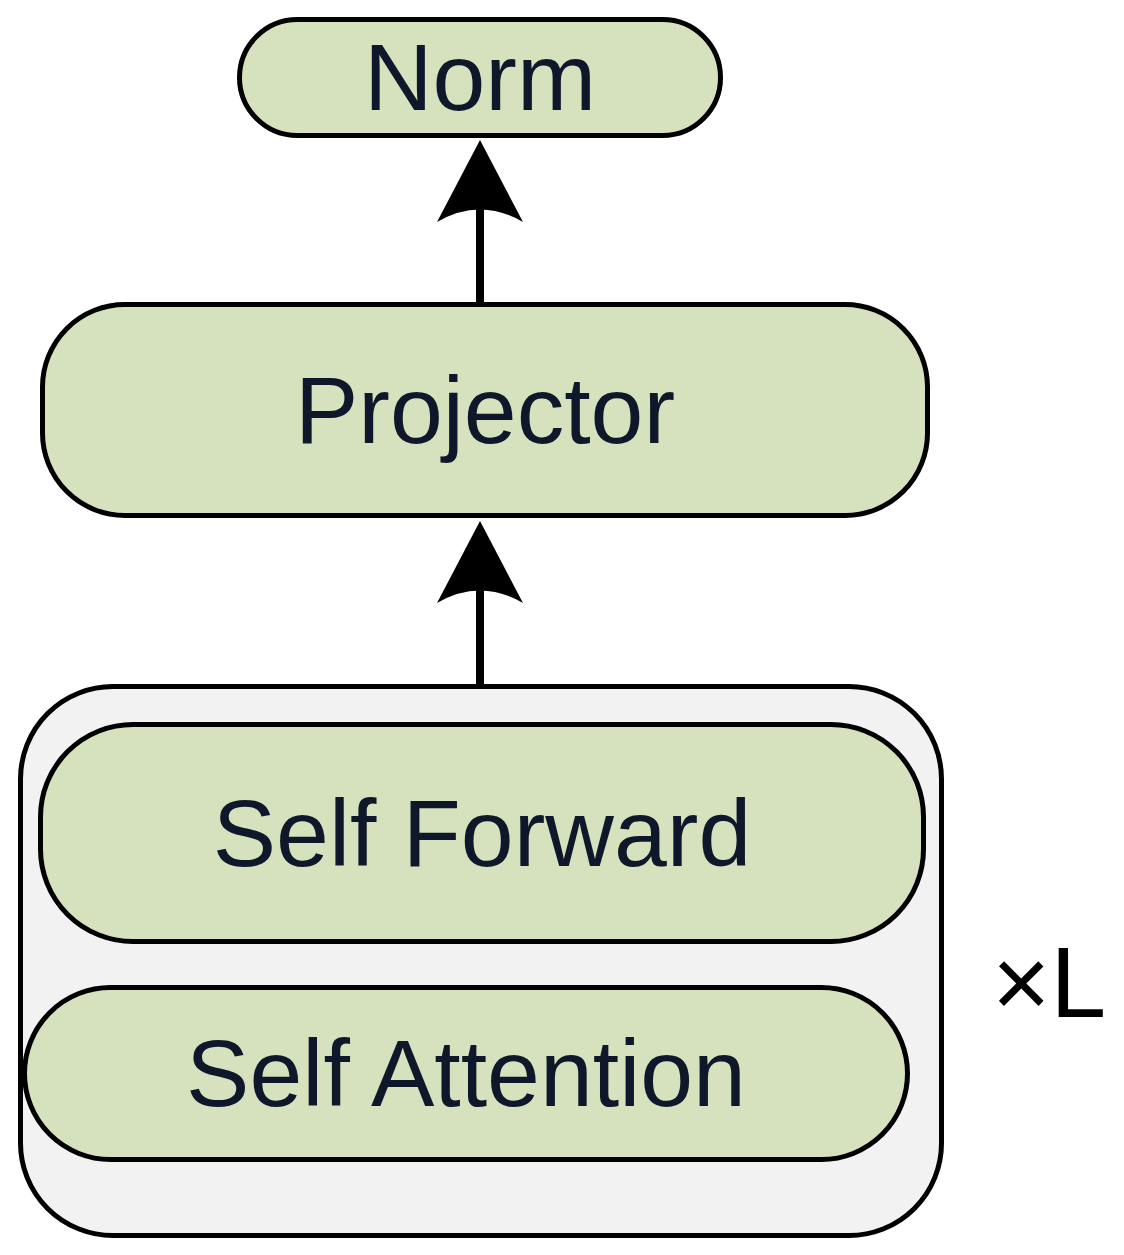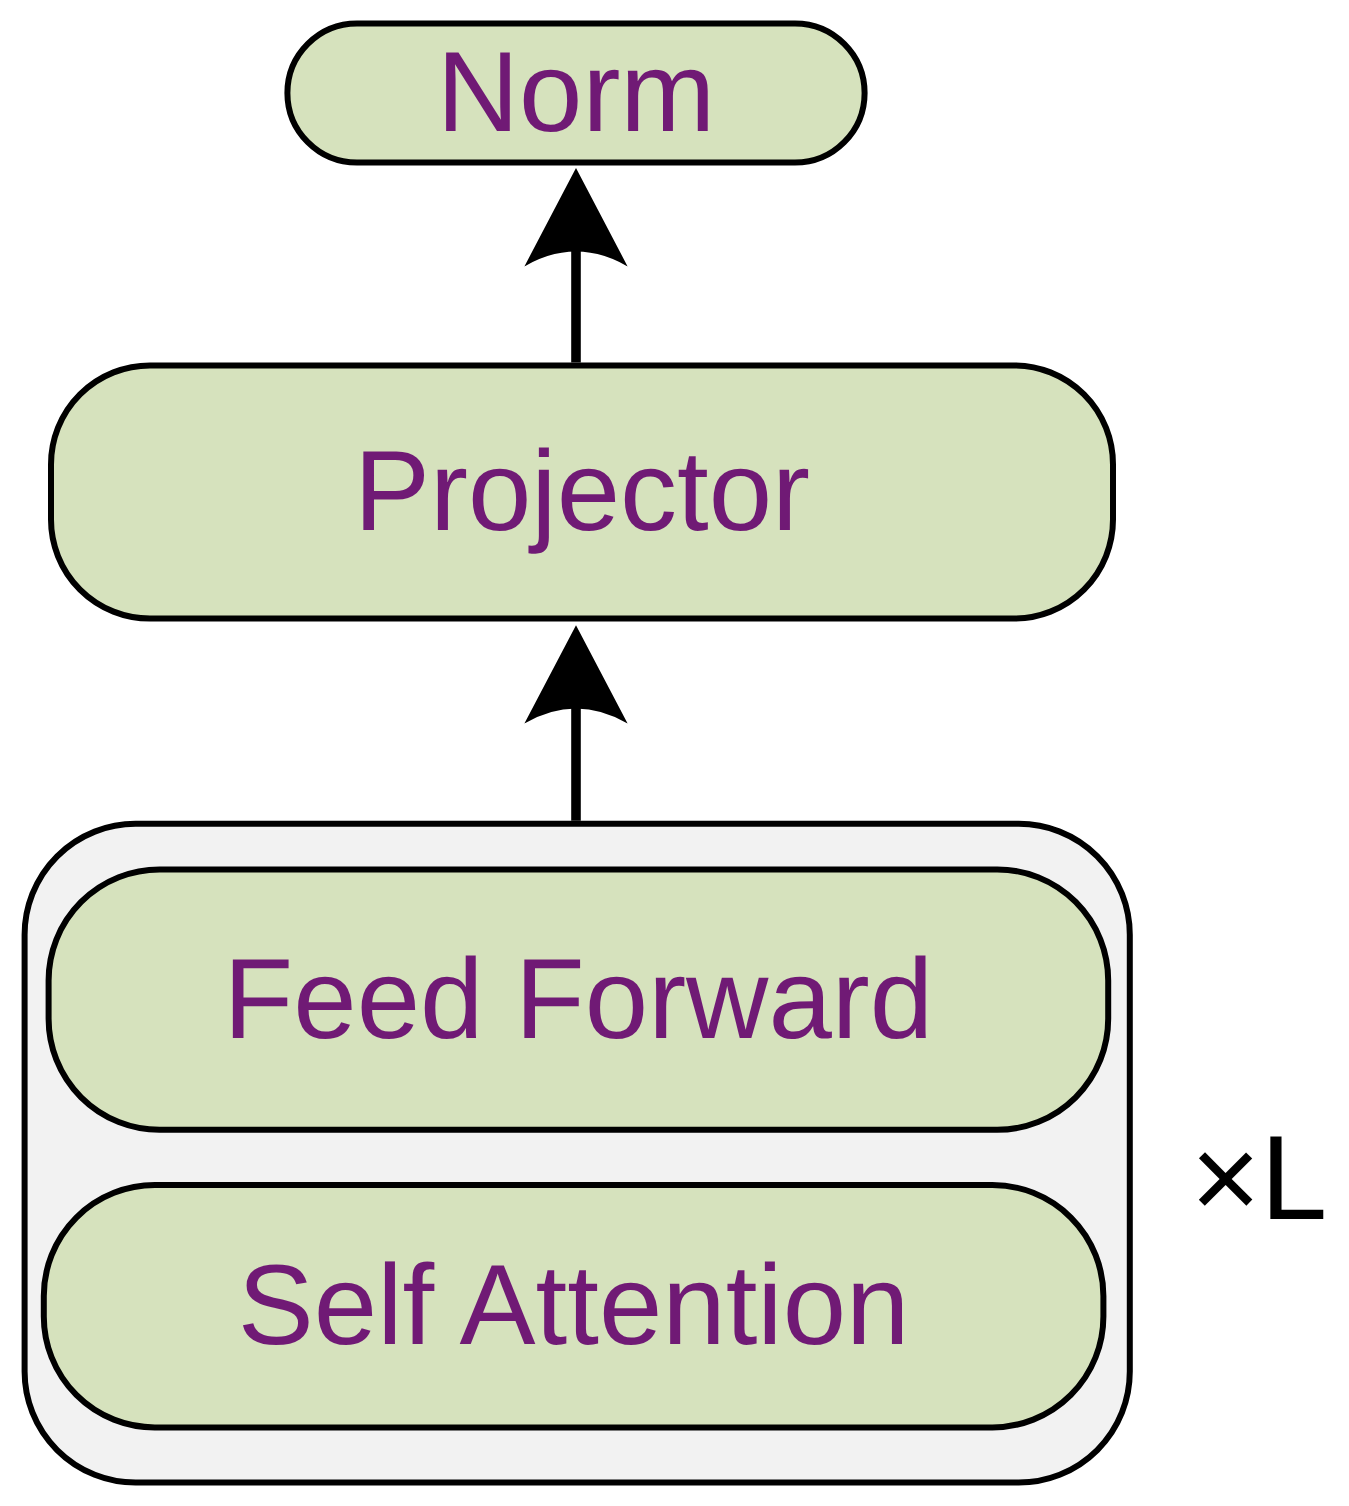--- a/index.html
+++ b/index.html
@@ -16,21 +16,21 @@
     overflow: hidden;
   }
   .node {
     position: absolute;
     box-sizing: border-box;
     background: #d6e2bd;
     border: 5px solid #000000;
     display: flex;
     align-items: center;
     justify-content: center;
-    color: #701a75;
+    color: #0f172a;
     font-size: 95px;
     line-height: 1;
     white-space: nowrap;
   }
   #norm-box {
     left: 237px; top: 17px;
     width: 486px; height: 121px;
     border-radius: 62px;
   }
   #projector-box {
@@ -47,22 +47,22 @@
     background: #f2f2f2;
     border: 5px solid #000000;
     border-radius: 95px;
   }
   #feed-forward-box {
     left: 38px; top: 722px;
     width: 888px; height: 222px;
     border-radius: 95px;
   }
   #self-attention-box {
-    left: 34px; top: 985px;
-    width: 888px; height: 207px;
+    left: 22px; top: 985px;
+    width: 888px; height: 177px;
     border-radius: 95px;
     align-items: center;
   }
   #repeat-label {
     position: absolute;
     left: 992px; top: 932px;
     font-size: 100px;
     line-height: 1;
     color: #000000;
     white-space: nowrap;
@@ -84,21 +84,21 @@
     <span>Norm</span>
   </div>
 
   <div class="node" id="projector-box">
     <span>Projector</span>
   </div>
 
   <div id="block-container"></div>
 
   <div class="node" id="feed-forward-box">
-    <span>Feed Forward</span>
+    <span>Self Forward</span>
   </div>
 
   <div class="node" id="self-attention-box">
     <span>Self Attention</span>
   </div>
 
   <div id="repeat-label">×L</div>
 
   <svg id="arrows-layer" viewBox="0 0 1124 1255" xmlns="http://www.w3.org/2000/svg">
 

